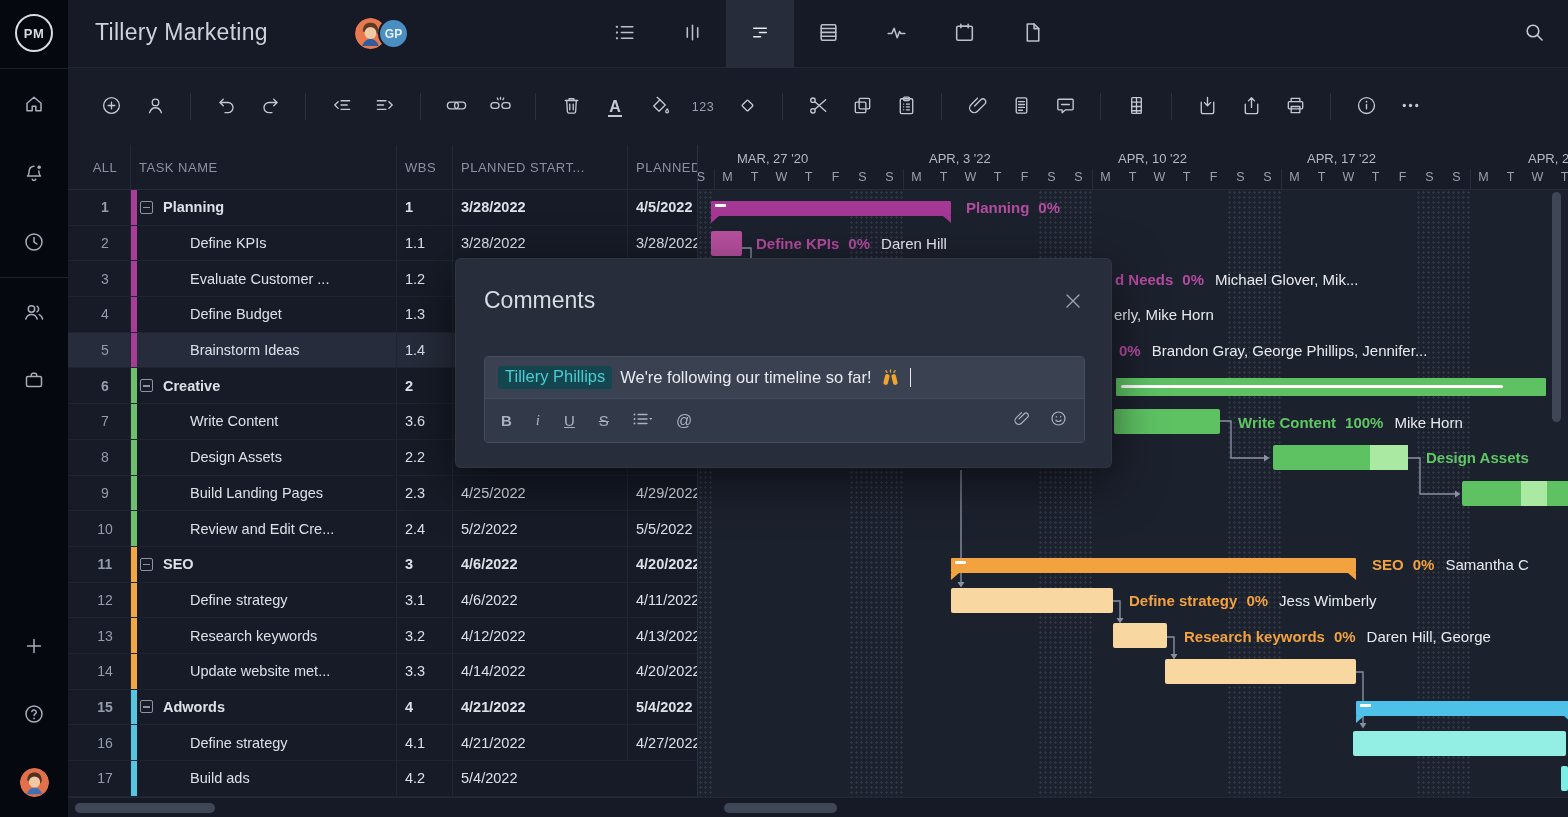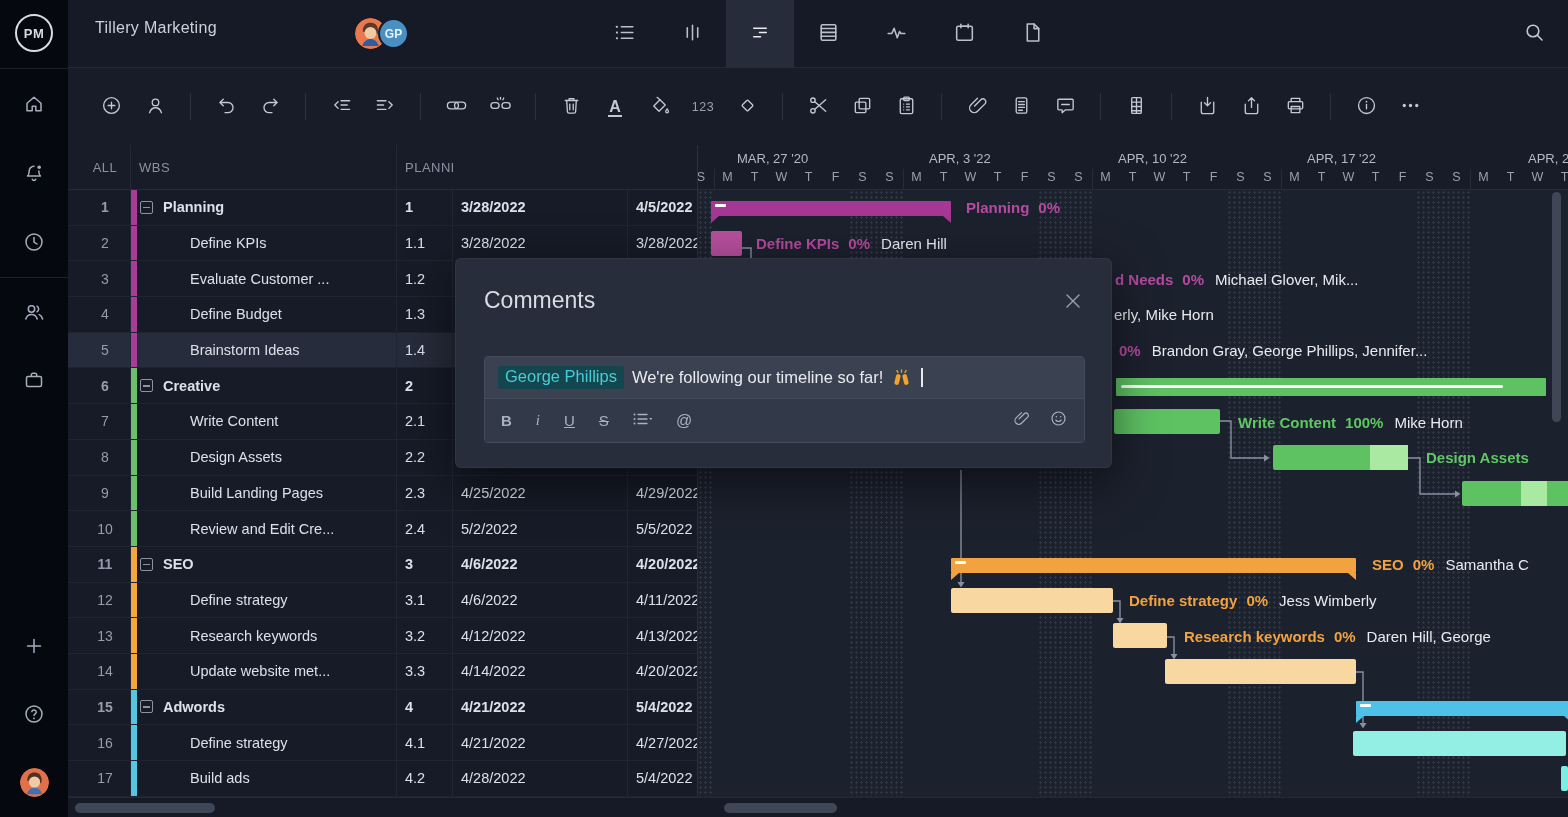--- a/index.html
+++ b/index.html
@@ -14,21 +14,21 @@
         font-size:13px;font-weight:bold;color:#d8dbe2;letter-spacing:.5px;}
   .sb-ic{position:absolute;left:50%;transform:translateX(-50%);width:40px;height:40px;
          display:flex;align-items:center;justify-content:center;color:#a7adbb;}
   .sb-ic svg{width:24px;height:24px;}
   .sb-div{position:absolute;left:0;width:68px;height:1px;background:#1c212c;}
   .sb-avatar{position:absolute;left:20px;width:29px;height:29px;border-radius:50%;overflow:hidden;}
 
   
   .header{position:absolute;left:68px;top:0;width:1500px;height:68px;background:#151a26;
           border-bottom:1px solid #232836;z-index:20;}
-  .title{position:absolute;left:27px;top:19px;font-size:16px;color:#ccd1da;letter-spacing:.3px;}
+  .title{position:absolute;left:27px;top:19px;font-size:23px;color:#ccd1da;letter-spacing:.3px;}
   .avatars{position:absolute;left:287px;top:18px;height:32px;}
   .av{position:absolute;width:31px;height:31px;border-radius:50%;overflow:hidden;}
   .av.gp{left:23px;background:#4a8fc2;border:2px solid #151a26;display:flex;align-items:center;
          justify-content:center;font-size:12px;color:#eaf2f8;font-weight:bold;}
   .vtabs{position:absolute;left:522px;top:0;height:68px;display:flex;}
   .vtab{width:68px;height:68px;display:flex;align-items:center;justify-content:center;color:#b9bfcc;cursor:pointer;}
   .vtab svg{width:25px;height:25px;}
   .vtab.active{background:#272c3a;color:#e8ebf1;}
   .search-btn{position:absolute;right:18px;top:20px;width:28px;height:28px;color:#c3c8d4;}
   .search-btn svg{width:24px;height:24px;}
@@ -397,21 +397,23 @@
               <circle cx="12" cy="12" r="1.7" fill="currentColor" stroke="none"></circle>
               <circle cx="18.5" cy="12" r="1.7" fill="currentColor" stroke="none"></circle>
             </svg></span>
         </button>
       </div>
   </div>
 
   <section class="table-panel">
     <div class="thead tgrid">
       <div class="cell c-num">ALL</div>
+      <div class="cell">TASK NAME</div>
       <div class="cell">WBS</div>
+      <div class="cell">PLANNED START...</div>
       <div class="cell" style="border-right:none;">PLANNED FINISH</div>
     </div>
     <div id="tbody">
         <div class="trow tgrid grp">
           <div class="cell c-num">1</div>
           <div class="cell c-name">
             <span class="cbar" style="background:#a83c96"></span>
             <span class="grp-box"></span>
             <span>Planning</span>
           </div>
@@ -469,21 +471,21 @@
           <div class="cell">2</div>
           <div class="cell"></div>
           <div class="cell" style="border-right:none;"></div>
         </div>
         <div class="trow tgrid">
           <div class="cell c-num">7</div>
           <div class="cell c-name">
             <span class="cbar" style="background:#6cc06a"></span>
             <span>Write Content</span>
           </div>
-          <div class="cell">2.1</div>
+          <div class="cell">3.6</div>
           <div class="cell"></div>
           <div class="cell" style="border-right:none;"></div>
         </div>
         <div class="trow tgrid">
           <div class="cell c-num">8</div>
           <div class="cell c-name">
             <span class="cbar" style="background:#6cc06a"></span>
             <span>Design Assets</span>
           </div>
           <div class="cell">2.2</div>
@@ -572,21 +574,20 @@
           <div class="cell">4/21/2022</div>
           <div class="cell" style="border-right:none;">4/27/2022</div>
         </div>
         <div class="trow tgrid">
           <div class="cell c-num">17</div>
           <div class="cell c-name">
             <span class="cbar" style="background:#55c6e2"></span>
             <span>Build ads</span>
           </div>
           <div class="cell">4.2</div>
-          <div class="cell">4/28/2022</div>
           <div class="cell" style="border-right:none;">5/4/2022</div>
         </div>
       </div>
   </section>
 
   <section class="gantt-panel">
     <div class="g-head" id="ghead">
         <span class="wlabel" style="left: 39px;">MAR, 27 '20</span>
         <span class="wlabel" style="left: 231px;">APR, 3 '22</span>
         <span class="wlabel" style="left: 420px;">APR, 10 '22</span>
@@ -730,21 +731,21 @@
     <div class="h-thumb" style="left:656px;width:113px;"></div>
   </div>
 
   <div class="modal">
     <div class="m-title">Comments</div>
     <div class="m-close"><svg viewBox="0 0 20 20" fill="none" stroke="currentColor" stroke-width="1.4" stroke-linecap="round">
           <path d="M4 4l12 12M16 4 4 16"></path>
         </svg></div>
     <div class="m-editor">
       <div class="m-text">
-        <span class="mention">George Phillips</span>
+        <span class="mention">Tillery Phillips</span>
         <span>We're following our timeline so far!</span>
         <span class="hands" title="🙌">
             <svg width="21" height="18" viewBox="0 0 21 18">
               <g fill="#f3a32a">
                 <rect x="4.2" y="5" width="4.6" height="11" rx="2.2" transform="rotate(14 6.5 10.5)"></rect>
                 <rect x="12.2" y="5" width="4.6" height="11" rx="2.2" transform="rotate(-14 14.5 10.5)"></rect>
               </g>
               <g stroke="#f3a32a" stroke-width="1.3" fill="none" stroke-linecap="round">
                 <path d="M7 3.4 5.9 1.6M10.5 3V1M14 3.4l1.1-1.8"></path>
               </g>

